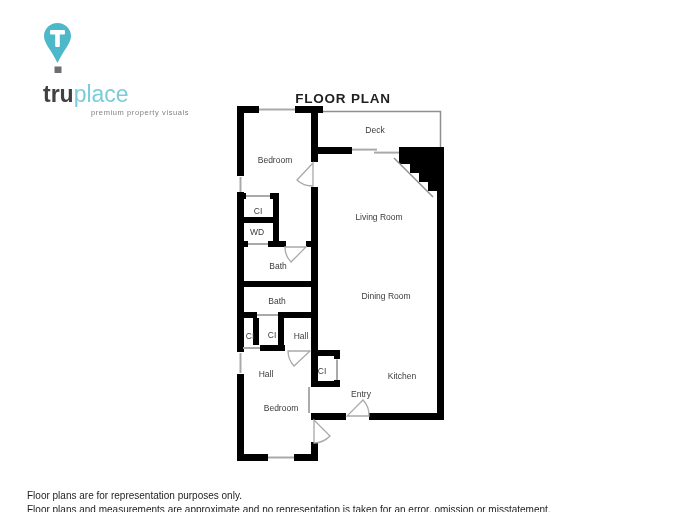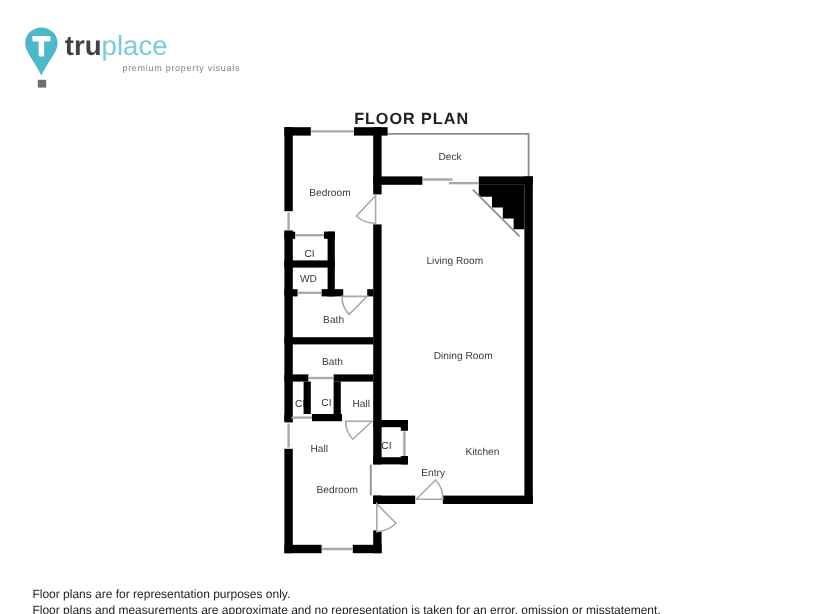--- a/index.html
+++ b/index.html
@@ -6,22 +6,22 @@
   body {
     width: 683px; height: 512px;
     position: relative;
     overflow: hidden;
     font-family: "Liberation Sans", sans-serif;
   }
   .page { position: absolute; inset: 0; background: #fff; }
 
   
   .logo {
-    position: absolute; left: 20px; top: 22px;
-    display: flex; align-items: flex-start; gap: 4px;
+    position: absolute; left: 43px; top: 22px;
+    display: flex; align-items: flex-start; gap: 4px; flex-direction: column;
   }
   .logo-pin-wrap { position: relative; width: 30px; height: 52px; }
   .logo-textcol { padding-top: 4px; }
   .brand-line { font-size: 23px; line-height: 24px; letter-spacing: 0px; }
   .brand-bold { font-weight: 700; color: #414042; }
   .brand-light { font-weight: 400; color: #7accdb; }
   .tagline {
     margin-top: 2px;
     font-size: 7.5px; letter-spacing: 0.6px;
     color: #808285;

